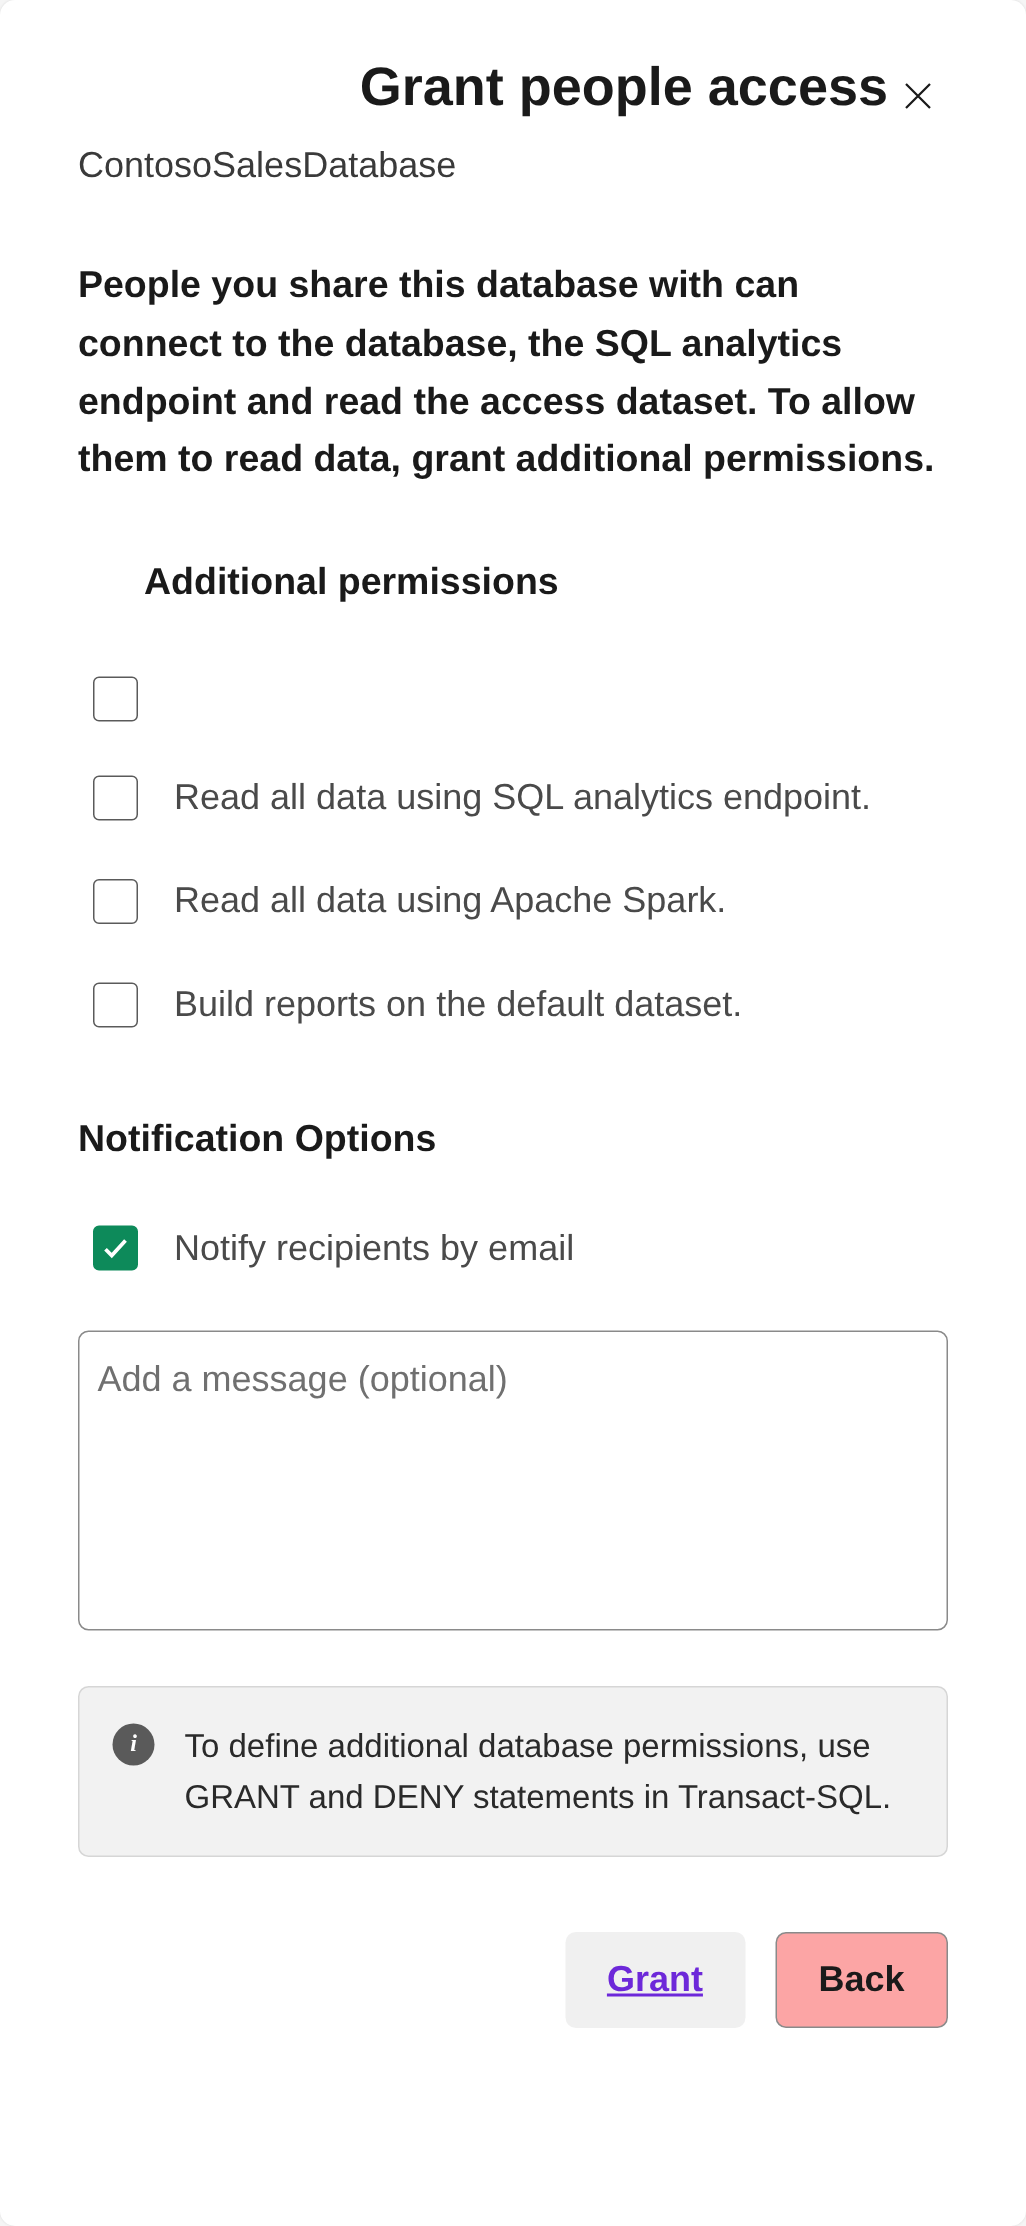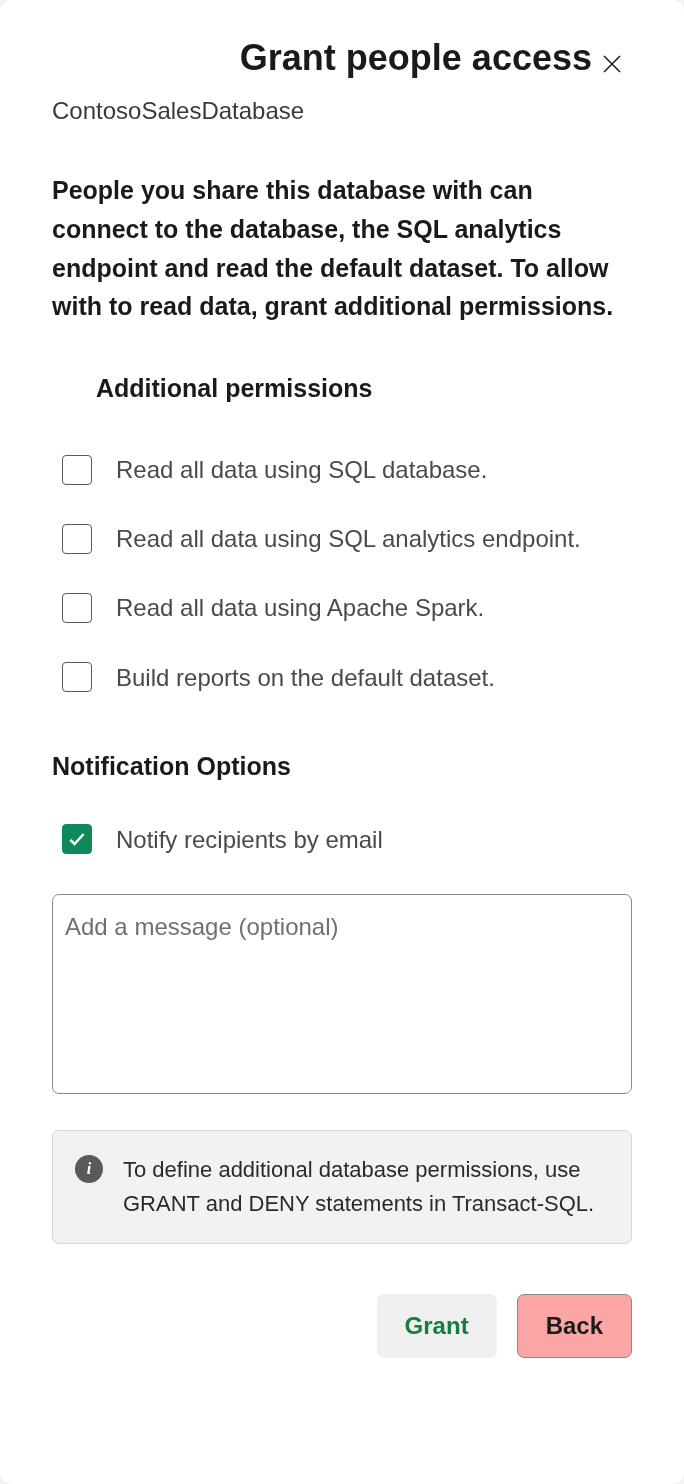--- a/index.html
+++ b/index.html
@@ -189,22 +189,23 @@
       border-radius: 7px;
       font-size: 24px;
       font-weight: 600;
       padding: 0 28px;
       cursor: pointer;
       font-family: inherit;
     }
     .btn-primary {
       background: #f0f0f0;
       border: none;
-      color: #15803d;
+      color: #6d28d9;
       cursor: not-allowed;
+      text-decoration: underline;
     }
     .btn-secondary {
       background: #fca5a5;
       border: 1px solid #8a8a8a;
       color: #1a1a1a;
     }
   </style>
 </head>
 <body>
 
@@ -214,29 +215,28 @@
     <h1 class="title">Grant people access</h1>
     <button class="close-btn">
       <svg viewBox="0 0 24 24" fill="none">
         <path d="M4 4 L20 20 M20 4 L4 20"></path>
       </svg>
     </button>
   </div>
 
   <div class="subtitle">ContosoSalesDatabase</div>
 
-  <p class="description">People you share this database with can connect to the database, the SQL analytics endpoint and read the default dataset. To allow with to read data, grant additional permissions.</p>
+  <p class="description">People you share this database with can connect to the database, the SQL analytics endpoint and read the access dataset. To allow them to read data, grant additional permissions.</p>
 
 
   <h2 class="section-heading">Additional permissions</h2>
 
   <div class="checkbox-list">
     <div class="checkbox-row">
       <div class="checkbox"></div>
-      <span class="checkbox-label">Read all data using SQL database.</span>
     </div>
     <div class="checkbox-row">
       <div class="checkbox"></div>
       <span class="checkbox-label">Read all data using SQL analytics endpoint.</span>
     </div>
     <div class="checkbox-row">
       <div class="checkbox"></div>
       <span class="checkbox-label">Read all data using Apache Spark.</span>
     </div>
     <div class="checkbox-row">

